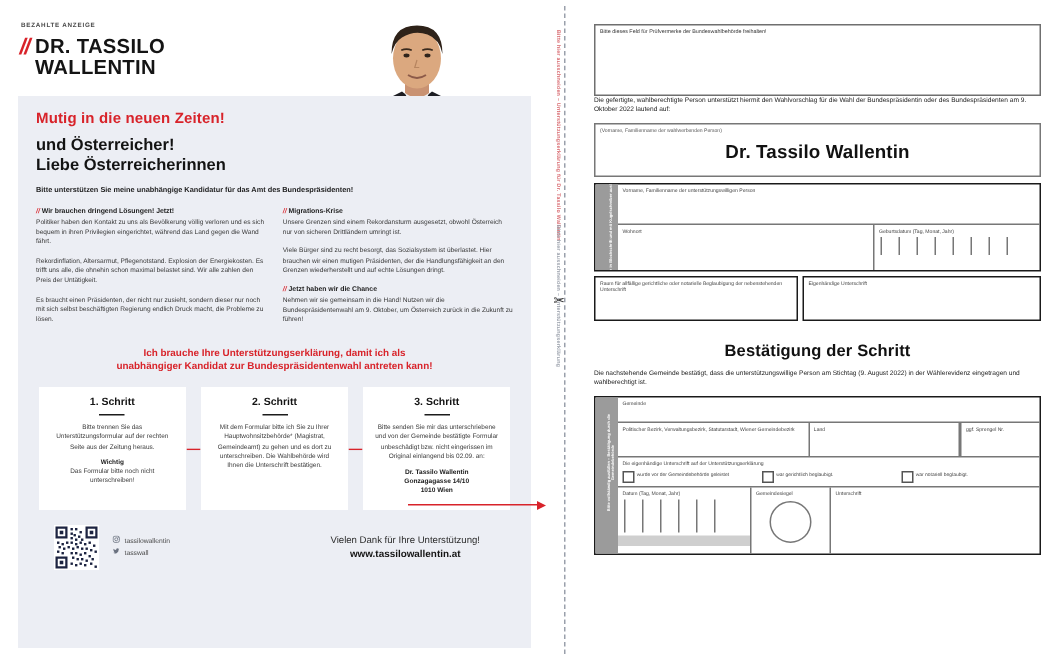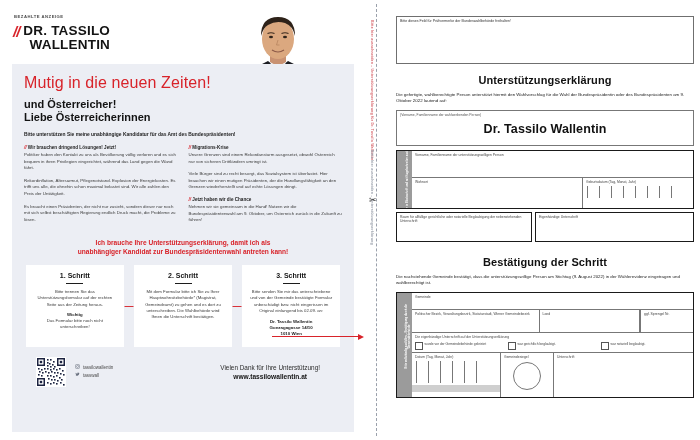--- a/index.html
+++ b/index.html
@@ -17,39 +17,39 @@
   .paid-label{
     font-size:4.2px;letter-spacing:.5px;color:#4a4a4a;
     font-weight:700;margin:14px 0 0 14px;text-transform:uppercase;
   }
   .brand{display:flex;align-items:flex-start;margin:5px 0 0 13px;}
   .brand .slashes{
     color:#d8232a;font-weight:800;font-size:15px;line-height:15px;
     letter-spacing:-1px;margin-right:4px;font-style:italic;
   }
   .brand .bname{
-    font-weight:800;font-size:13.5px;line-height:14px;letter-spacing:.2px;color:#141414;text-align:right;
+    font-weight:800;font-size:13.5px;line-height:14px;letter-spacing:.2px;color:#141414;
   }
 
   
   .portrait-wrap{position:absolute;right:40px;top:6px;width:96px;height:104px;}
   .portrait{position:absolute;left:0;top:0;width:96px;height:90px;overflow:hidden;}
   .pcap{
     position:absolute;left:-8px;top:92px;width:112px;text-align:center;
     font-size:4.6px;font-weight:700;letter-spacing:.4px;color:#222;
   }
 
   
   .panel{
     position:absolute;left:12px;top:64px;width:342px;height:368px;
     background:#eceef4;
   }
   .pad{padding:10px 12px 0 12px;}
 
-  .h-red{color:#d8232a;font-weight:400;font-size:16px;margin:0 0 6px 0;letter-spacing:.1px;}
+  .h-red{color:#d8232a;font-weight:700;font-size:10px;margin:0 0 6px 0;letter-spacing:.1px;}
   .h-blk{color:#131313;font-weight:800;font-size:11px;line-height:13px;margin:0 0 7px 0;}
   .lede{font-weight:700;font-size:4.9px;line-height:7px;color:#1d1d1d;margin:0 0 7px 0;}
 
   .cols{display:flex;gap:11px;}
   .col{flex:1;}
   .sub{font-weight:800;font-size:4.6px;color:#1d1d1d;margin:0 0 2px 0;}
   .sub i{color:#d8232a;font-style:italic;font-weight:800;}
   .para{font-size:4.4px;line-height:6.6px;color:#3a3a3a;margin:0 0 6px 0;text-align:left;}
 
   .cta{
@@ -379,21 +379,20 @@
     <div class="vtext grey">Bitte hier ausschneiden – Unterstützungserklärung</div>
     <div class="scissors">✂</div>
   </div>
 
   <div class="form">
 
     <div class="checkbox-area">
       <span class="note">Bitte dieses Feld für Prüfvermerke der Bundeswahlbehörde freihalten!</span>
     </div>
 
-    <div class="ftitle">Unterstützungserklärung</div>
     <div class="fpara">Die gefertigte, wahlberechtigte Person unterstützt hiermit den Wahlvorschlag für die Wahl der Bundespräsidentin oder des Bundespräsidenten am 9. Oktober 2022 lautend auf:</div>
 
     <div class="namebox">
       <span class="cap">(Vorname, Familienname der wahlwerbenden Person)</span>
       <div class="nm">Dr. Tassilo Wallentin</div>
     </div>
 
     <div class="block">
       <div class="spine">
         <span>Bitte in Blockschrift und mit Kugelschreiber ausfüllen</span>

